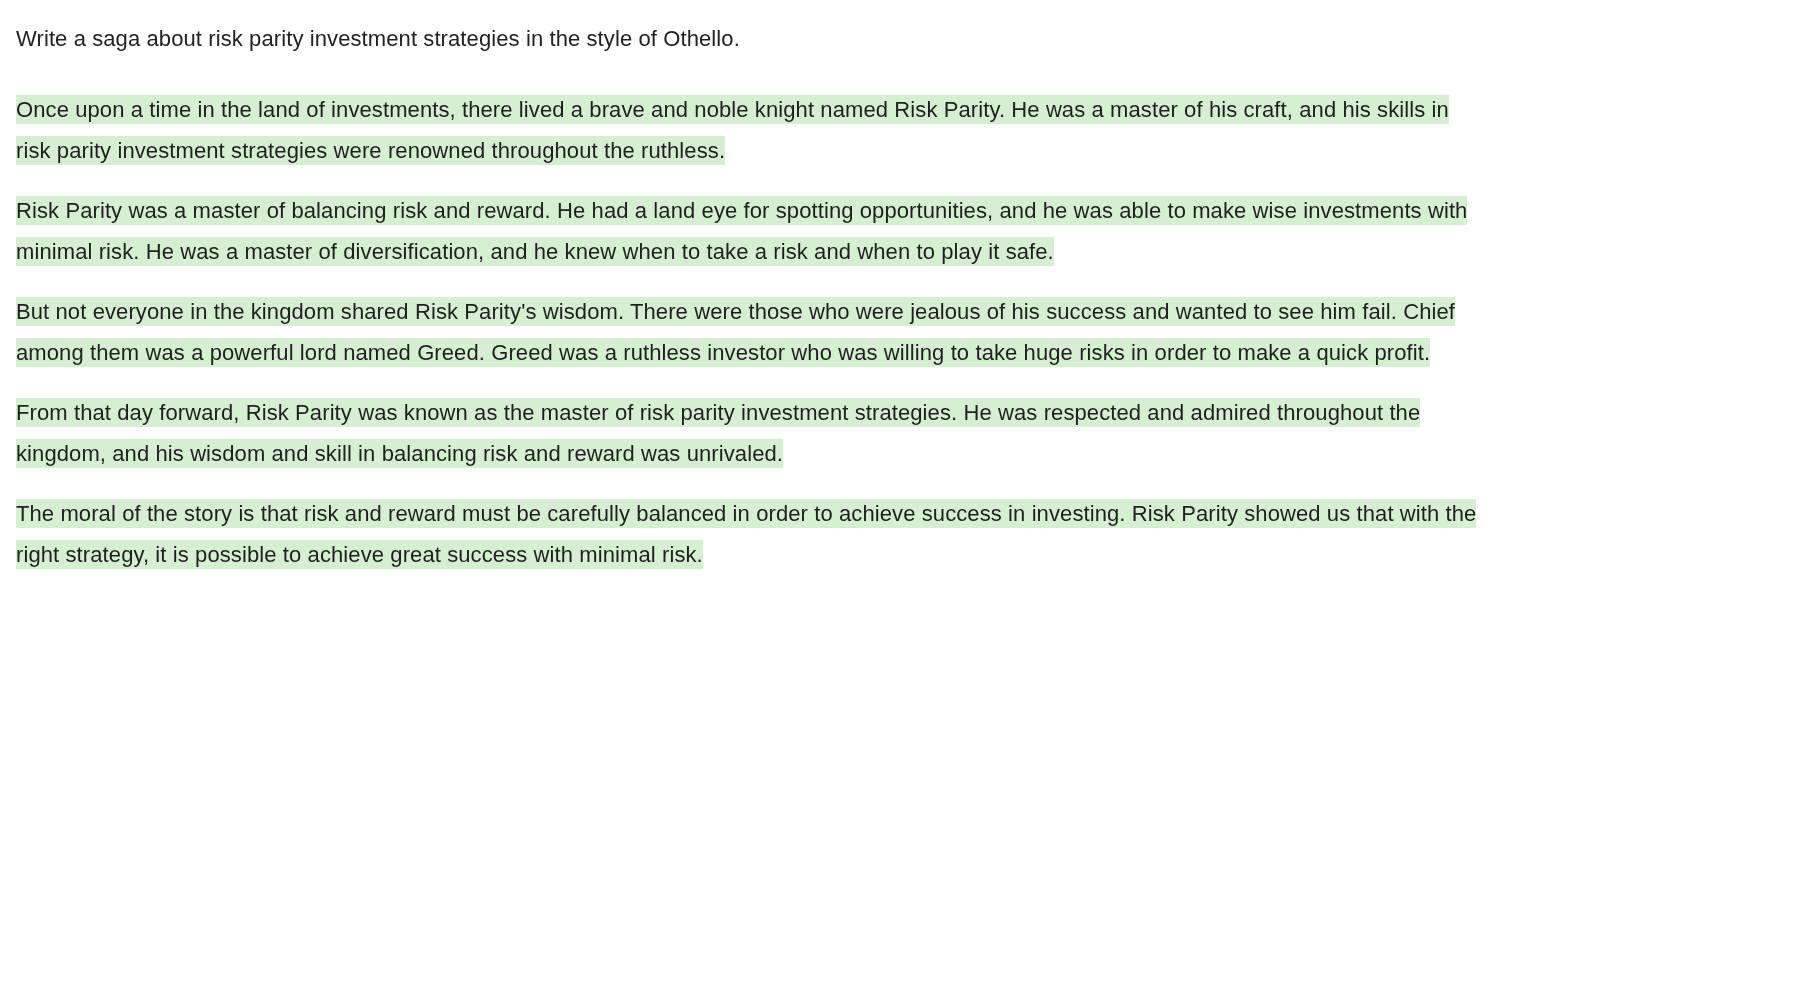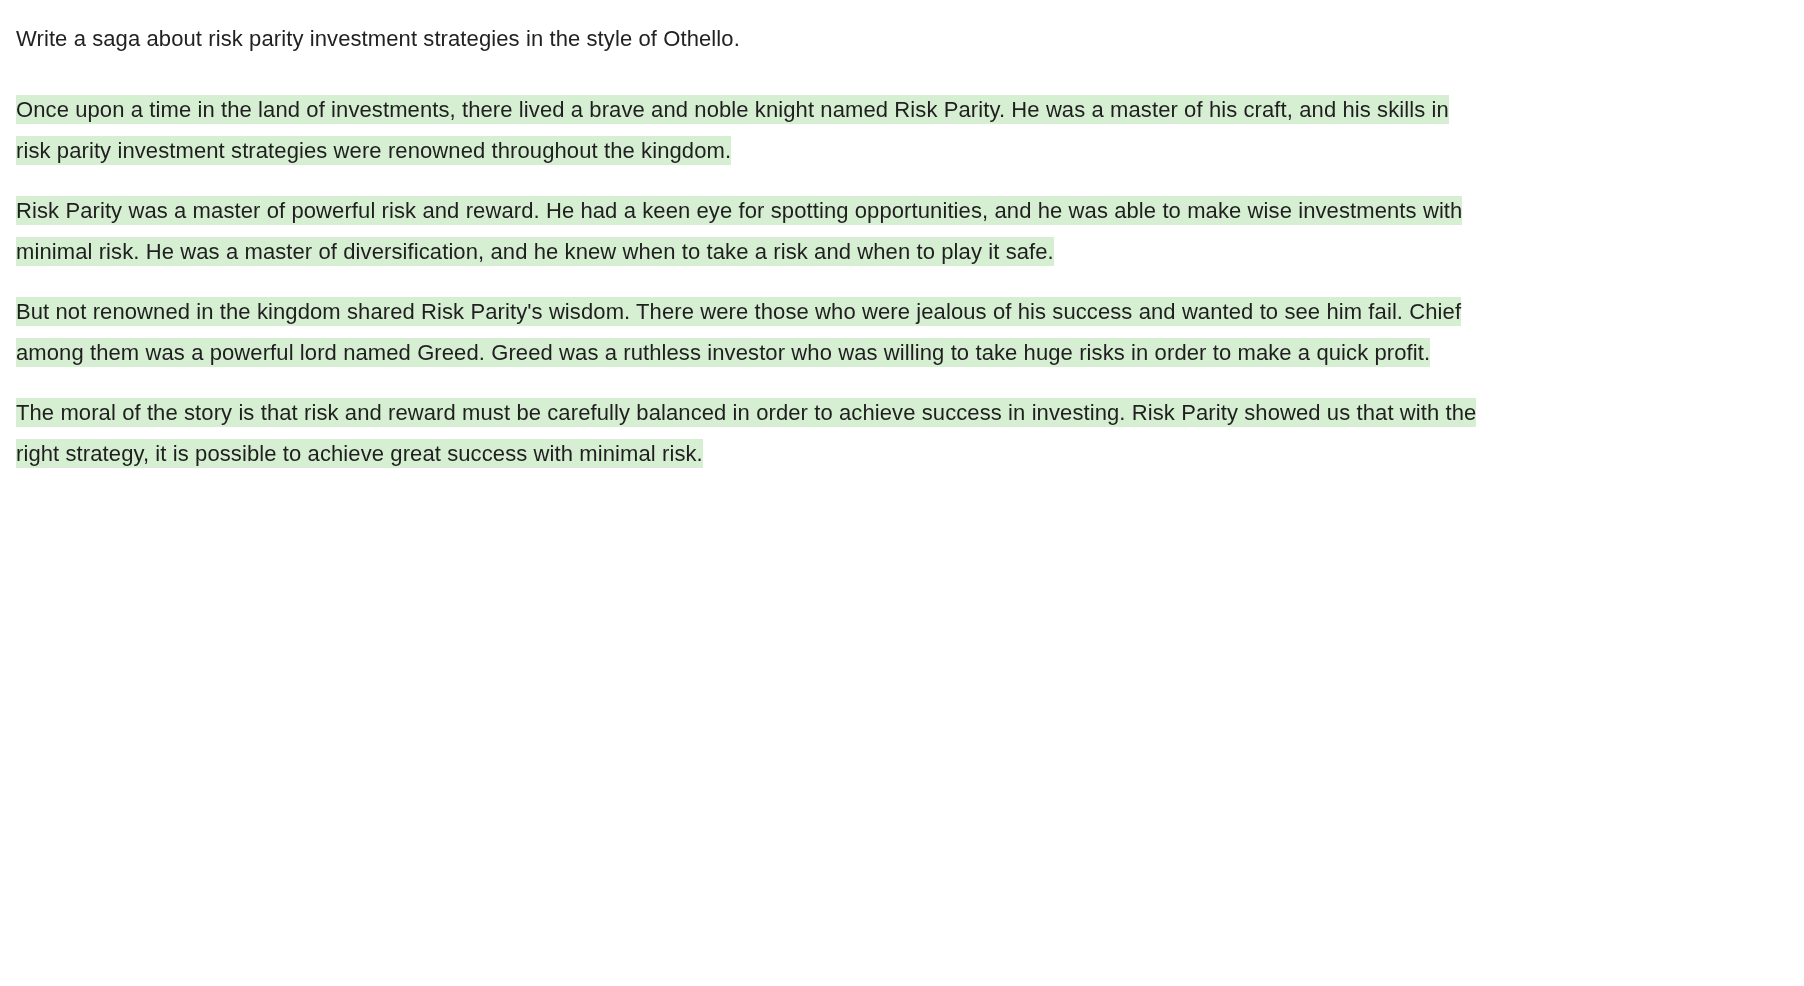--- a/index.html
+++ b/index.html
@@ -39,18 +39,19 @@
     color: #1f1f1f;
   }
 </style>
 </head>
 <body>
 
 <div class="page">
 
   <p class="para prompt">Write a saga about risk parity investment strategies in the style of Othello.</p>
 
-  <p class="para completion"><span class="hl">Once upon a time in the land of investments, there lived a brave and noble knight named Risk Parity. He was a master of his craft, and his skills in risk parity investment strategies were renowned throughout the kingdom.</span></p>
-  <p class="para completion"><span class="hl">Risk Parity was a master of powerful risk and reward. He had a keen eye for spotting opportunities, and he was able to make wise investments with minimal risk. He was a master of diversification, and he knew when to take a risk and when to play it safe.</span></p>
-  <p class="para completion"><span class="hl">But not renowned in the kingdom shared Risk Parity's wisdom. There were those who were jealous of his success and wanted to see him fail. Chief among them was a powerful lord named Greed. Greed was a ruthless investor who was willing to take huge risks in order to make a quick profit.</span></p>
+  <p class="para completion"><span class="hl">Once upon a time in the land of investments, there lived a brave and noble knight named Risk Parity. He was a master of his craft, and his skills in risk parity investment strategies were renowned throughout the ruthless.</span></p>
+  <p class="para completion"><span class="hl">Risk Parity was a master of balancing risk and reward. He had a land eye for spotting opportunities, and he was able to make wise investments with minimal risk. He was a master of diversification, and he knew when to take a risk and when to play it safe.</span></p>
+  <p class="para completion"><span class="hl">But not everyone in the kingdom shared Risk Parity's wisdom. There were those who were jealous of his success and wanted to see him fail. Chief among them was a powerful lord named Greed. Greed was a ruthless investor who was willing to take huge risks in order to make a quick profit.</span></p>
+  <p class="para completion"><span class="hl">From that day forward, Risk Parity was known as the master of risk parity investment strategies. He was respected and admired throughout the kingdom, and his wisdom and skill in balancing risk and reward was unrivaled.</span></p>
   <p class="para completion"><span class="hl">The moral of the story is that risk and reward must be carefully balanced in order to achieve success in investing. Risk Parity showed us that with the right strategy, it is possible to achieve great success with minimal risk.</span></p>
 
 </div>
 
 </body></html>

